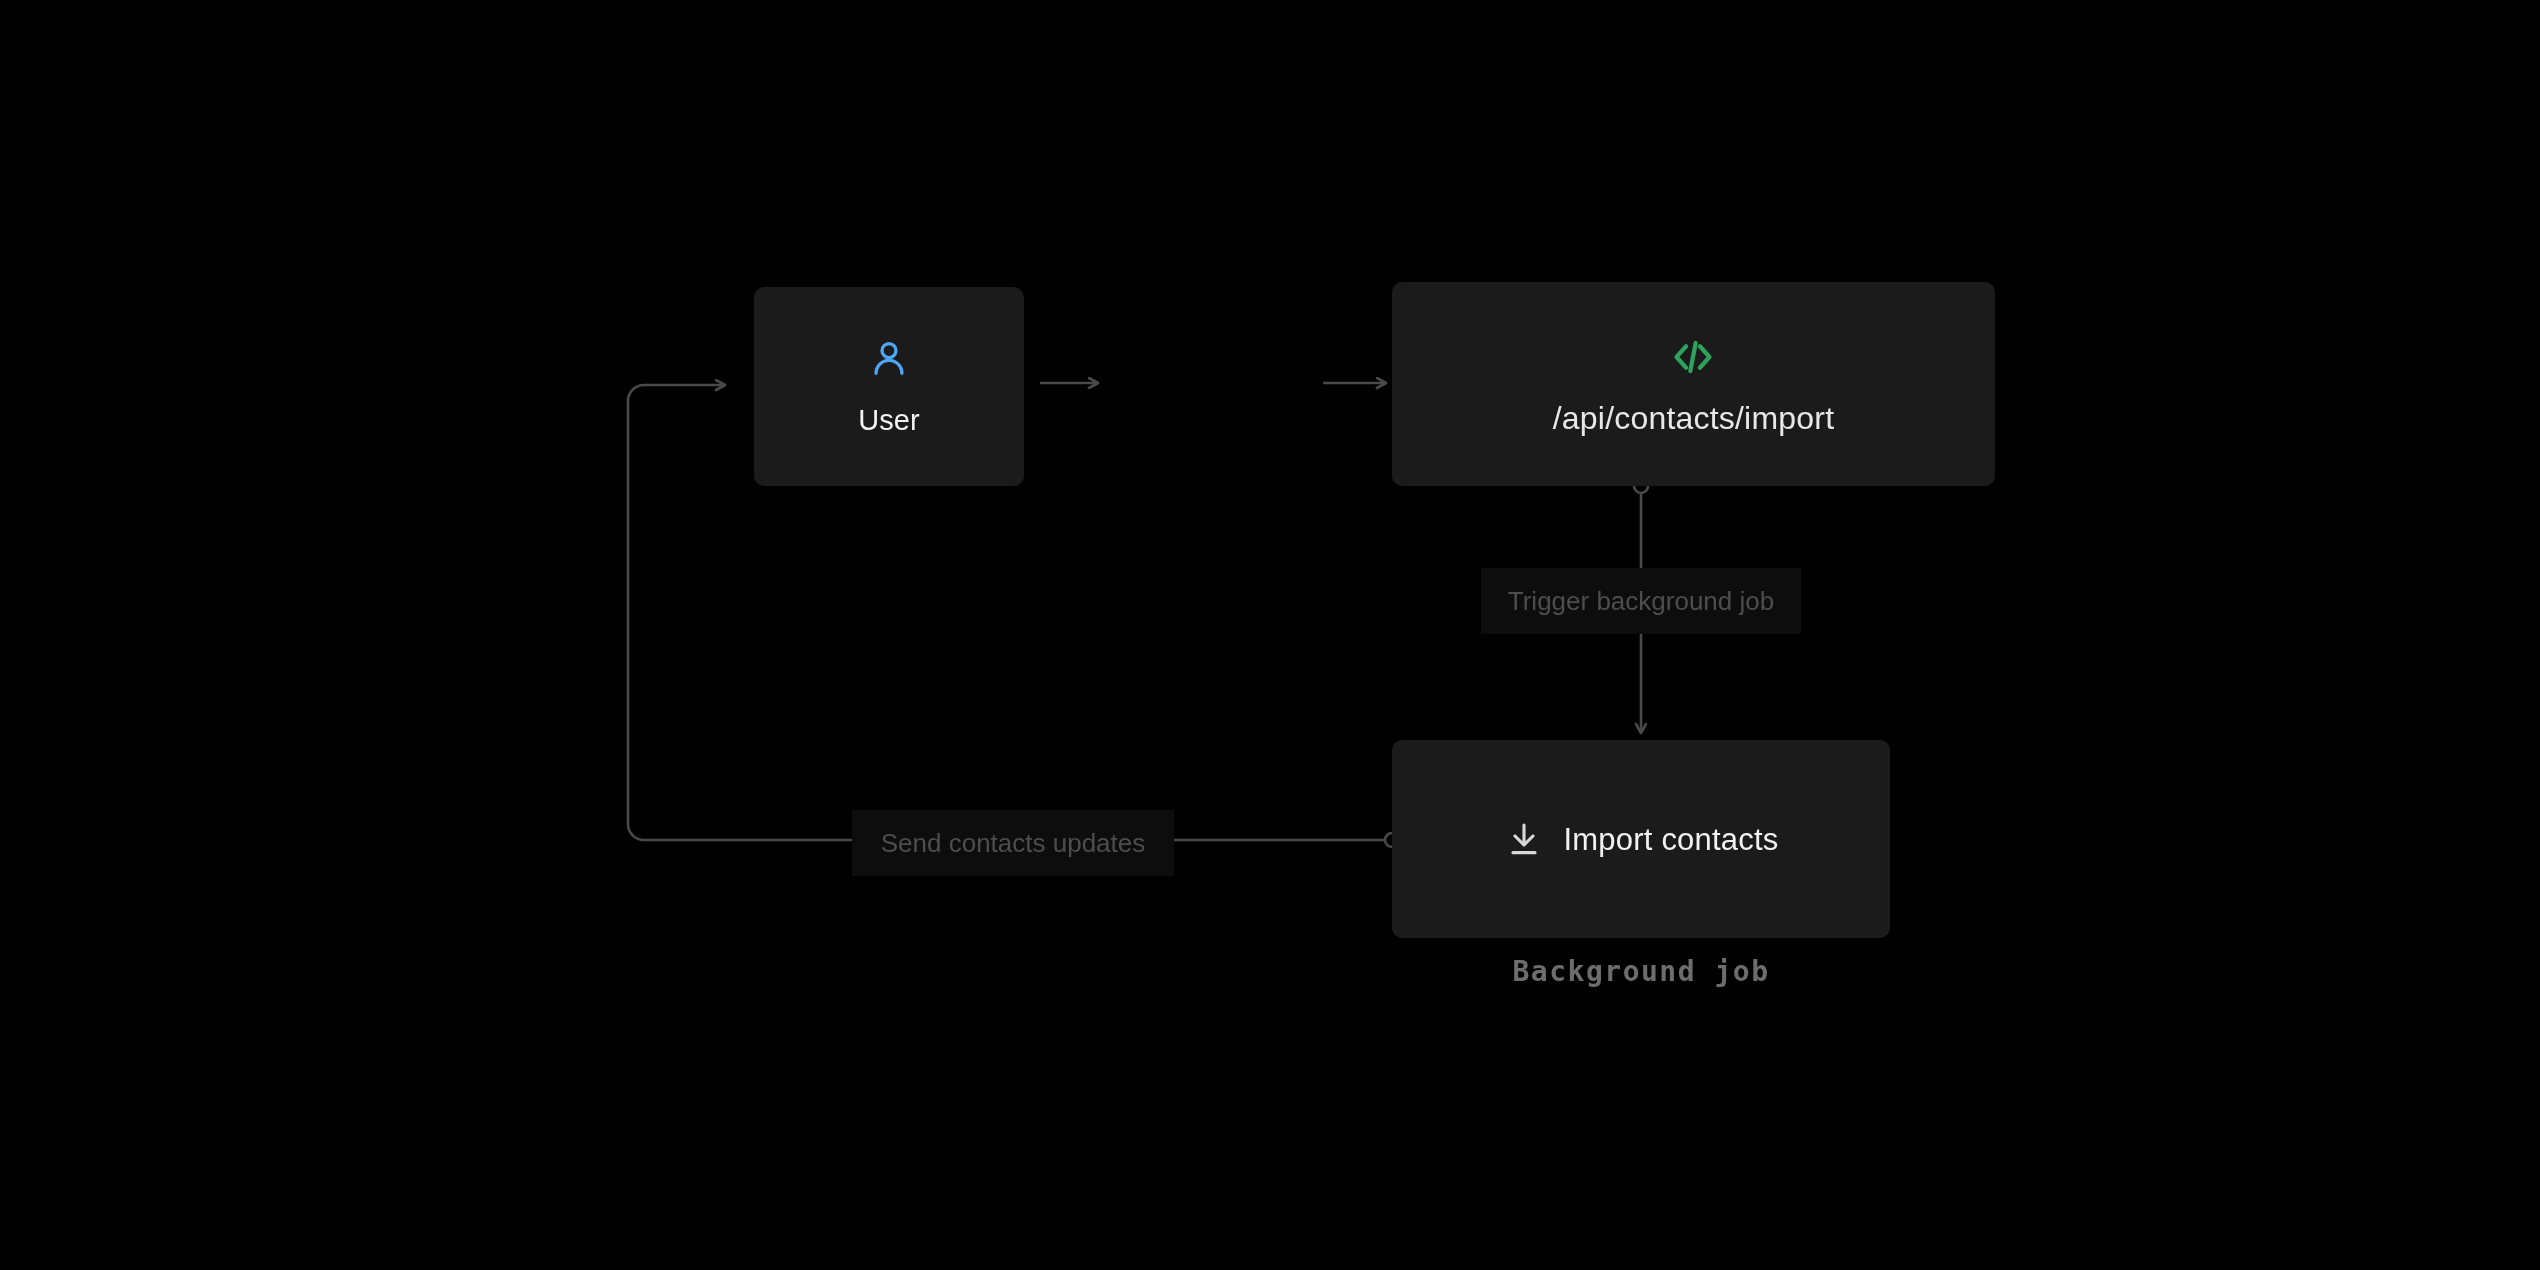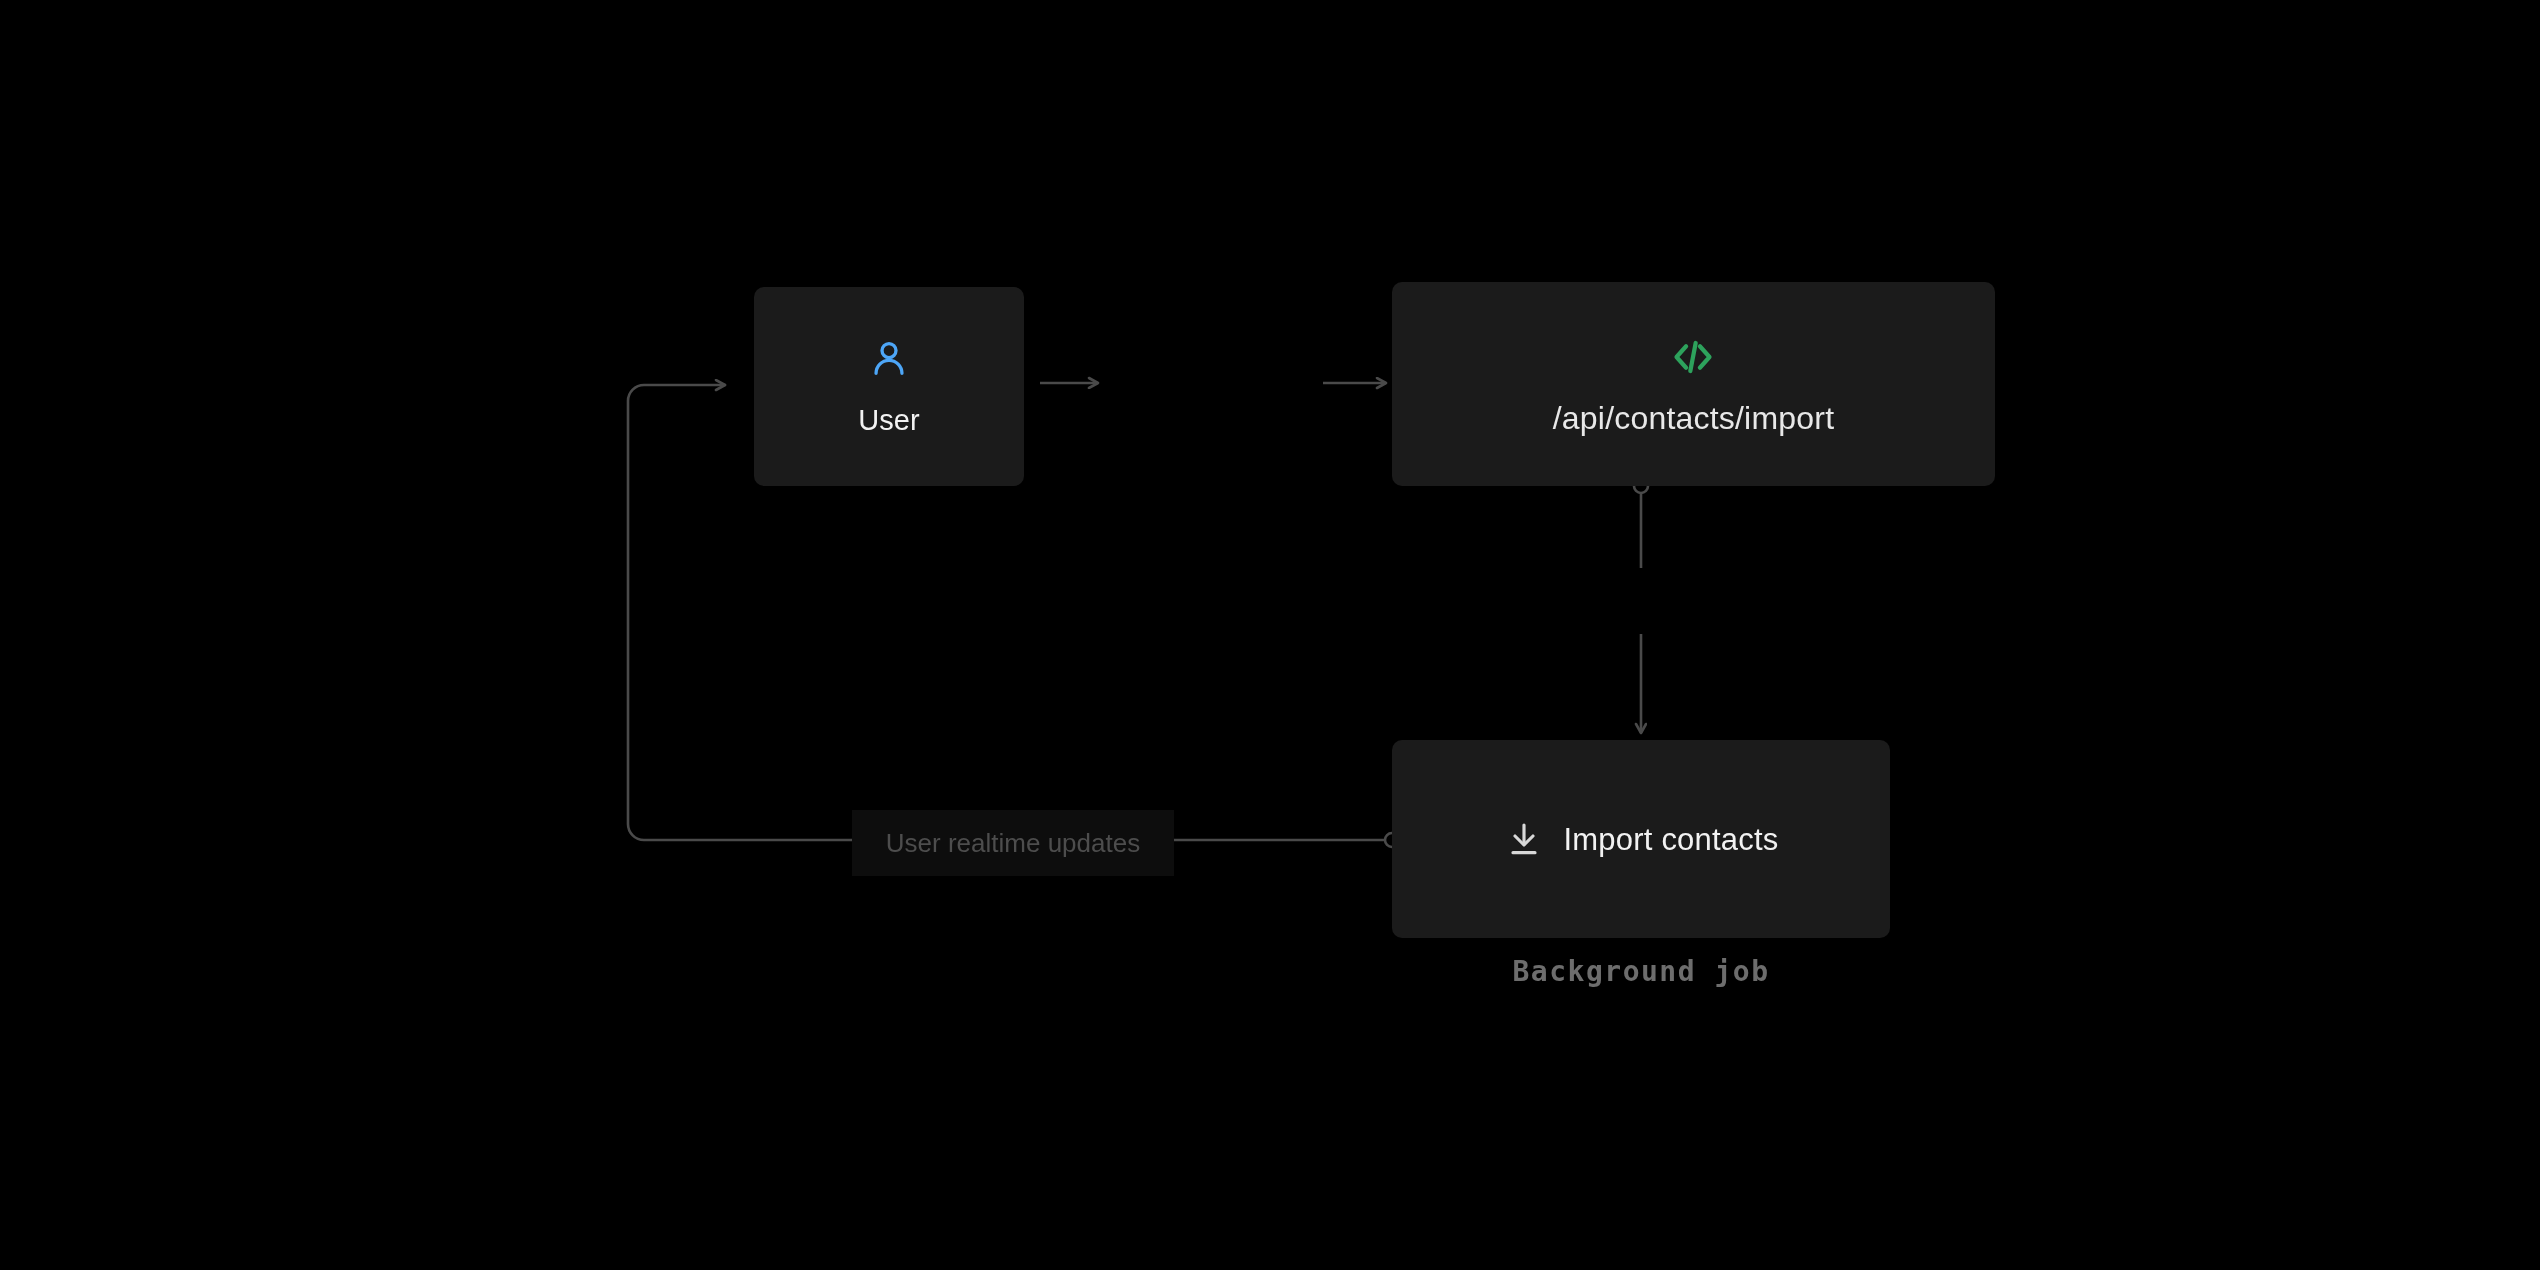--- a/index.html
+++ b/index.html
@@ -218,16 +218,17 @@
           <path d="M5.4 20.2 L18.6 20.2" fill="none" stroke="#d8d8d8" stroke-width="1.9" stroke-linecap="round"></path>
         </svg>
       </span>
       <span class="job-label">Import contacts</span>
     </div>
   </div>
 
   <div class="node-caption">Background job</div>
 
 
-
-  <div class="edge-label" id="label-realtime-updates">User realtime updates</div>
+  <div class="edge-label" id="label-trigger-job">Trigger background job</div>
+
+  <div class="edge-label" id="label-realtime-updates">Send contacts updates</div>
 
 </div>
 
 </body></html>

